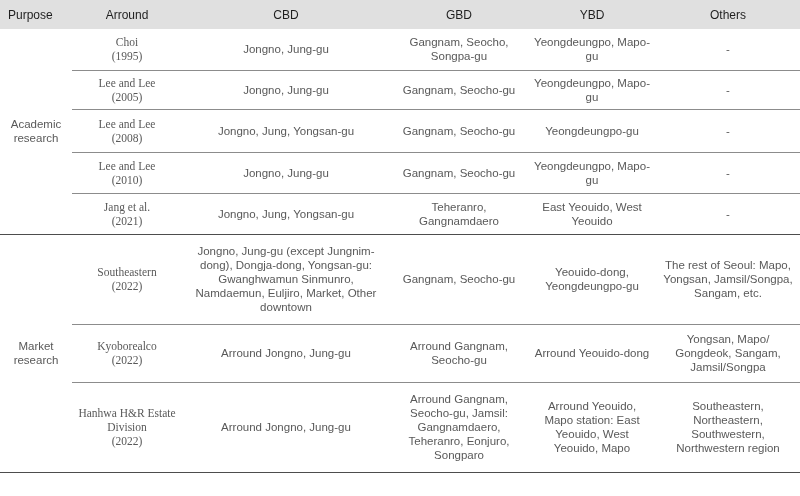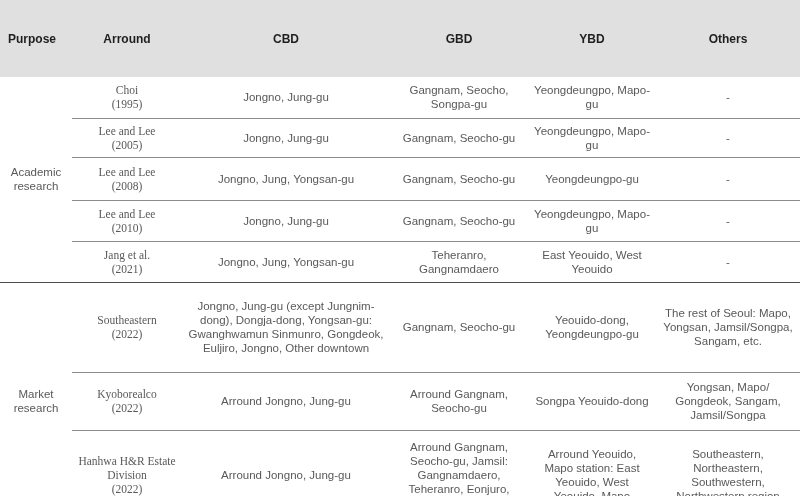--- a/index.html
+++ b/index.html
@@ -17,24 +17,24 @@
   }
   table.class-table {
     border-collapse: collapse;
     table-layout: fixed;
     width: 800px;
   }
   table.class-table thead th {
     background: #e0e0e0;
     color: #1f1f1f;
     font-size: 12px;
-    font-weight: bold;
-    height: 45px;
+    font-weight: normal;
+    height: 29px;
     text-align: center;
-    padding: 16px 4px;
+    padding: 0 4px;
     vertical-align: middle;
   }
   table.class-table thead th.h-purpose {
     text-align: left;
     padding-left: 8px;
   }
   table.class-table td {
     font-size: 11.5px;
     line-height: 14px;
     color: #595959;
@@ -132,33 +132,33 @@
           <td class="group-end">Teheranro, Gangnamdaero</td>
           <td class="group-end">East Yeouido, West Yeouido</td>
           <td class="group-end">-</td>
         </tr>
         <tr style="height: 90px;">
           <td class="purpose-cell group-end" rowspan="3">Market research</td>
           <td class="row-sep">
             <span class="author-year">Southeastern</span>
             <span class="author-year">(2022)</span>
           </td>
-          <td class="row-sep">Jongno, Jung-gu (except Jungnim-dong), Dongja-dong, Yongsan-gu: Gwanghwamun Sinmunro, Gongdeok, Euljiro, Jongno, Other downtown</td>
+          <td class="row-sep">Jongno, Jung-gu (except Jungnim-dong), Dongja-dong, Yongsan-gu: Gwanghwamun Sinmunro, Namdaemun, Euljiro, Market, Other downtown</td>
           <td class="row-sep">Gangnam, Seocho-gu</td>
           <td class="row-sep">Yeouido-dong, Yeongdeungpo-gu</td>
           <td class="row-sep">The rest of Seoul: Mapo, Yongsan, Jamsil/Songpa, Sangam, etc.</td>
         </tr>
         <tr style="height: 58px;">
           <td class="row-sep">
             <span class="author-year">Kyoborealco</span>
             <span class="author-year">(2022)</span>
           </td>
           <td class="row-sep">Arround Jongno, Jung-gu</td>
           <td class="row-sep">Arround Gangnam, Seocho-gu</td>
-          <td class="row-sep">Songpa Yeouido-dong</td>
+          <td class="row-sep">Arround Yeouido-dong</td>
           <td class="row-sep">Yongsan, Mapo/ Gongdeok, Sangam, Jamsil/Songpa</td>
         </tr>
         <tr style="height: 90px;">
           <td class="group-end">
             <span class="author-year">Hanhwa H&amp;R Estate Division</span>
             <span class="author-year">(2022)</span>
           </td>
           <td class="group-end">Arround Jongno, Jung-gu</td>
           <td class="group-end">Arround Gangnam, Seocho-gu, Jamsil: Gangnamdaero, Teheranro, Eonjuro, Songparo</td>
           <td class="group-end">Arround Yeouido, Mapo station: East Yeouido, West Yeouido, Mapo</td>

